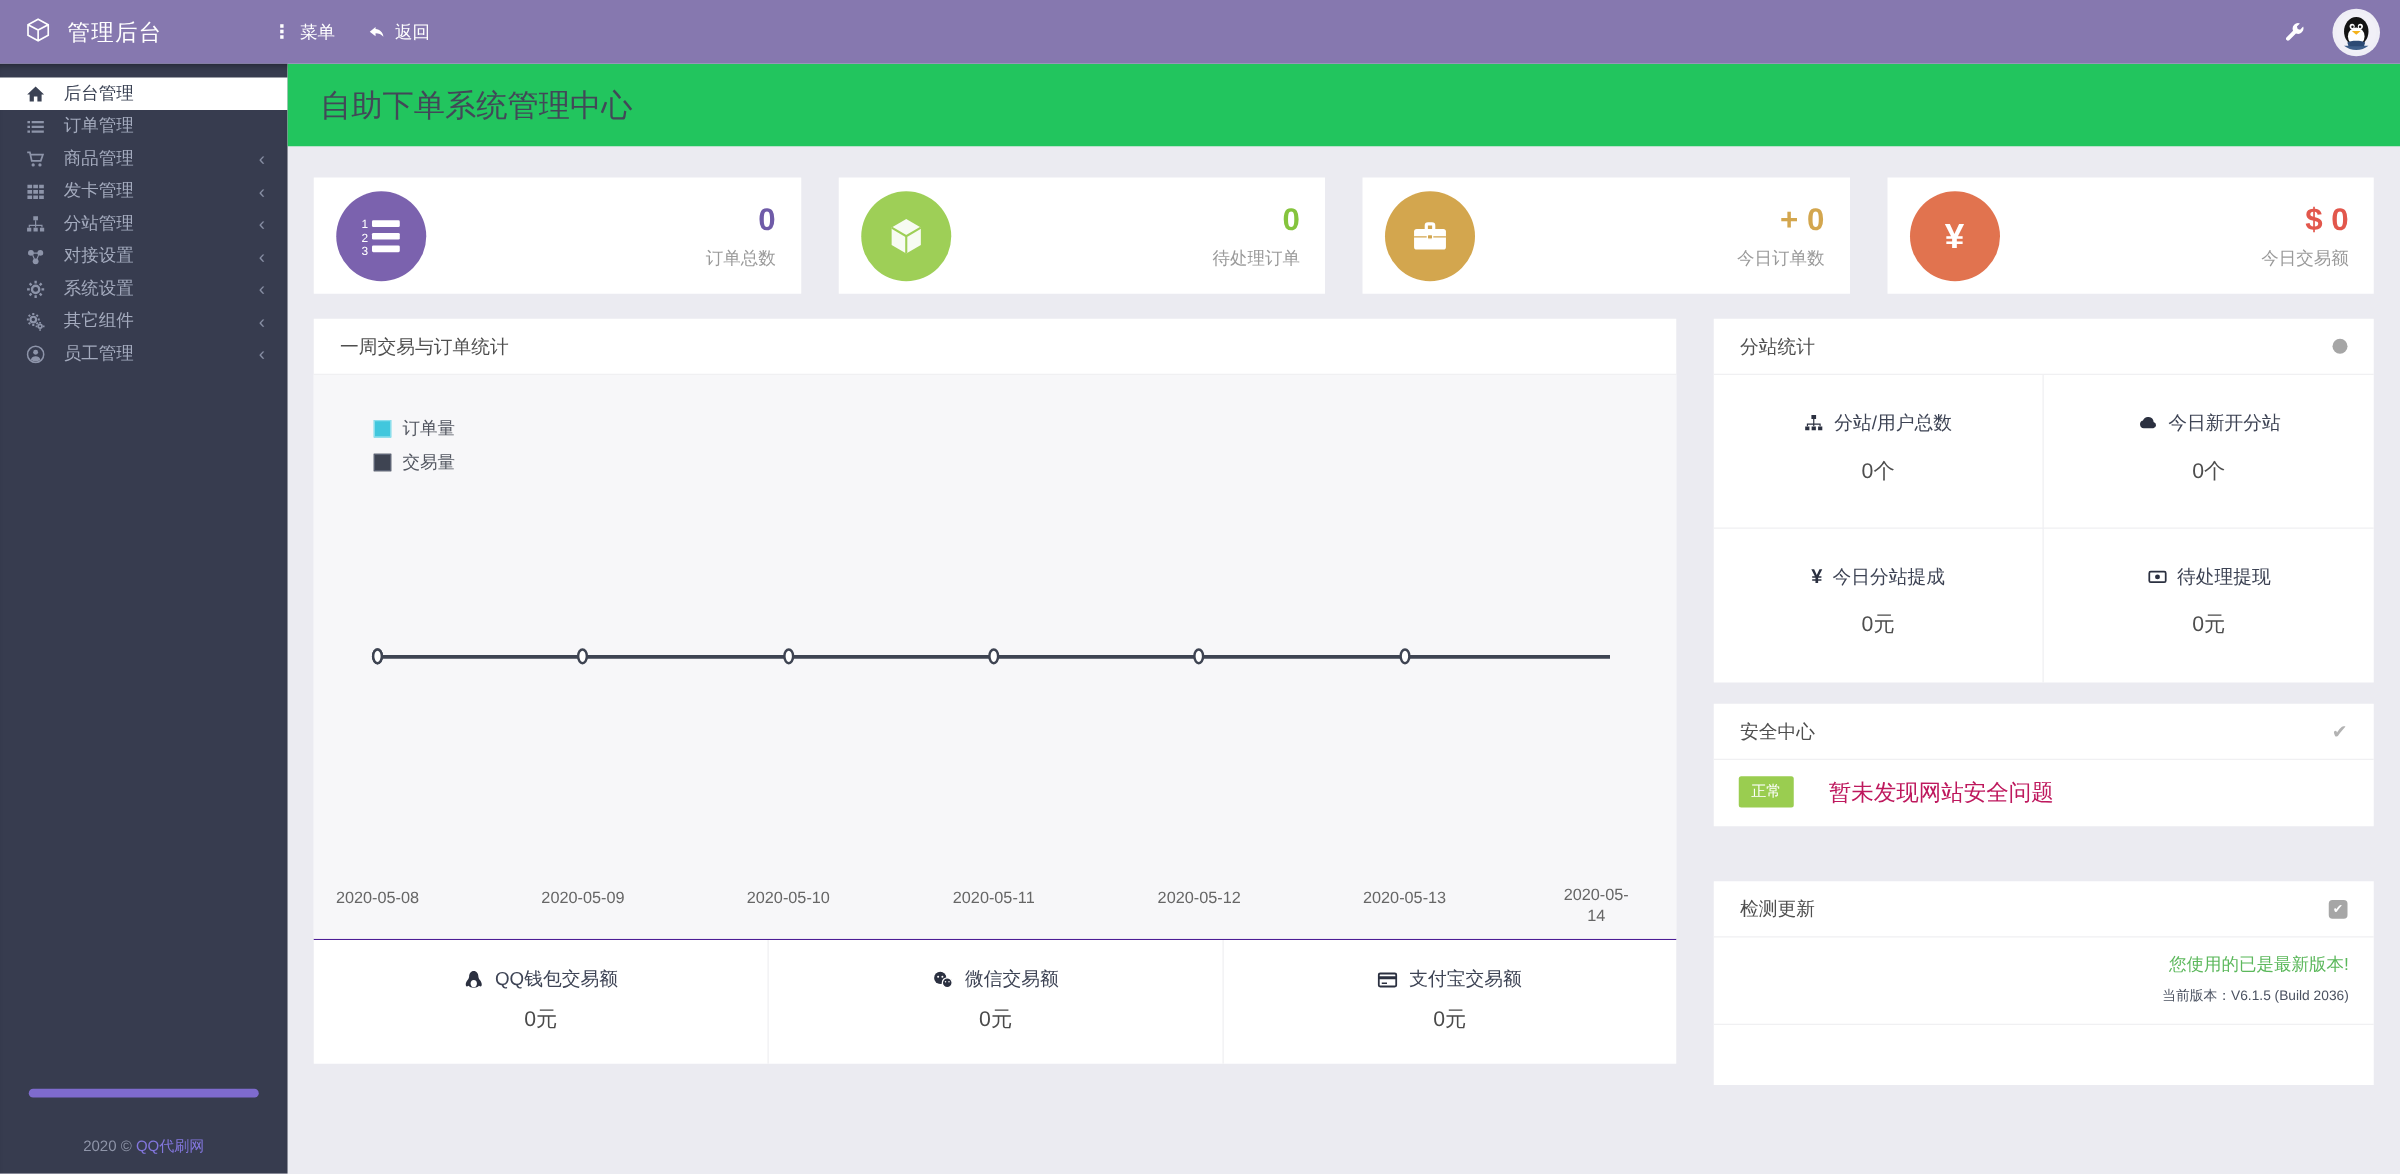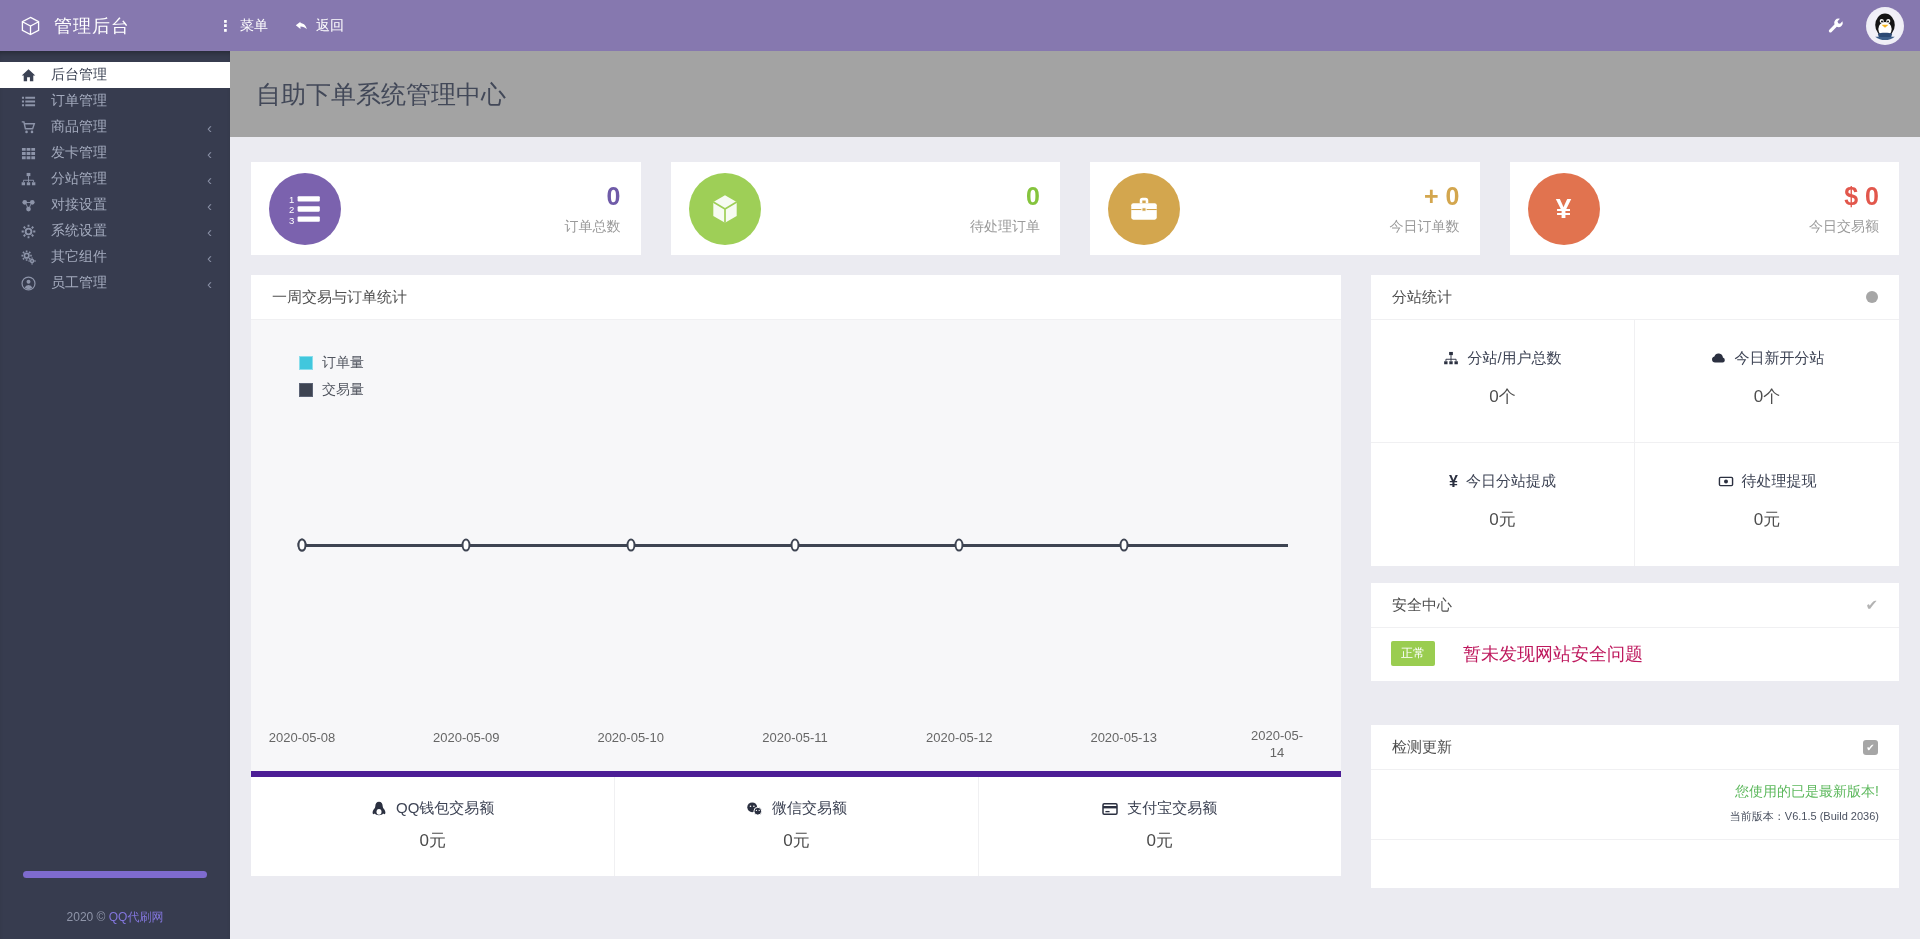--- a/index.html
+++ b/index.html
@@ -3,21 +3,21 @@
 <meta charset="utf-8">
 <style>
   * { margin:0; padding:0; box-sizing:border-box; }
   html,body { width:1920px; height:939px; overflow:hidden; }
   body {
     font-family:"Liberation Sans","DejaVu Sans",sans-serif;
     background:#ebebf1; color:#333; font-size:14px; position:relative;
   }
   
   .topbar{height:51px;background:#8678af;display:flex;align-items:center;color:#fff;}
-  .brand{width:218px;display:flex;align-items:center;gap:13px;padding-left:20px;cursor:pointer;}
+  .brand{width:218px;display:flex;gap:13px;padding-left:20px;cursor:pointer;}
   .brand-title{font-size:18px;letter-spacing:1px;}
   .top-btn{display:flex;align-items:center;gap:7px;font-size:14px;margin-right:26px;cursor:pointer;}
   .top-dots{font-size:15px;font-weight:bold;line-height:1;}
   .top-right{margin-left:auto;display:flex;align-items:center;gap:22px;padding-right:16px;}
   .wrench-btn{cursor:pointer;display:flex;}
   .avatar{width:38px;height:38px;border-radius:50%;background:#efeef6;display:flex;align-items:center;justify-content:center;cursor:pointer;overflow:hidden;}
   
   .sidebar{position:absolute;top:51px;left:0;bottom:0;width:230px;background:#373c4f;box-shadow:inset 0 5px 6px -4px rgba(0,0,0,.4);}
   .menu{list-style:none;padding-top:11px;}
   .menu li{height:26px;display:flex;align-items:center;padding:0 18px 0 19px;cursor:pointer;color:#a4abbe;}
@@ -25,21 +25,21 @@
   .menu li .ml{font-size:14px;}
   .menu li .chev{margin-left:auto;color:#888fa4;font-size:15px;line-height:1;}
   .menu li.active{background:#fff;color:#3b4254;}
   .menu li.active .mi{color:#3b4254;}
   .side-footer{position:absolute;bottom:13px;left:0;width:100%;text-align:center;}
   .side-bar-progress{width:184px;height:7px;border-radius:4px;background:#7e6bce;margin:0 auto 13px;}
   .side-copy{font-size:12px;color:#8f95a9;margin-top:31px;}
   .side-copy a{color:#8376dd;text-decoration:none;cursor:pointer;}
   
   .main{position:absolute;top:51px;left:230px;right:0;bottom:0;overflow:hidden;}
-  .page-header{height:86px;background:#a3a3a3;display:flex;align-items:center;padding:0 26px;}
+  .page-header{height:66px;background:#22c55e;display:flex;align-items:center;padding:0 26px;}
   .page-header h1{font-size:25px;font-weight:400;color:#424858;}
   .content{padding:25px 21px 0;}
   
   .cards{display:grid;grid-template-columns:repeat(4,1fr);gap:30px;}
   .card{background:#fff;height:93px;display:flex;align-items:center;padding:0 20px 0 18px;}
   .circle{width:72px;height:72px;border-radius:50%;display:flex;align-items:center;justify-content:center;color:#fff;flex-shrink:0;}
   .c1{background:#7b62ae;} .c2{background:#9ecf57;} .c3{background:#d3a64e;} .c4{background:#e1734f;}
   .card-right{margin-left:auto;text-align:right;}
   .card-val{font-size:25px;font-weight:700;}
   .v1{color:#6f5ba8;} .v2{color:#85c43d;} .v3{color:#d3a64e;} .v4{color:#e2574c;}
@@ -67,21 +67,21 @@
   .chart-line{position:absolute;left:0;right:0;top:49.7%;height:3px;background:#3e4452;}
   .dotm{position:absolute;top:49.7%;width:9px;height:13px;background:#fff;border:2px solid #3e4452;border-radius:50%;transform:translate(-50%,-42%);}
   .dotm:nth-of-type(2){left:0;} .dotm:nth-of-type(3){left:16.6667%;} .dotm:nth-of-type(4){left:33.3333%;}
   .dotm:nth-of-type(5){left:50%;} .dotm:nth-of-type(6){left:66.6667%;} .dotm:nth-of-type(7){left:83.3333%;}
   .dotm:nth-of-type(8){left:100%;}
   .xlabels span{position:absolute;bottom:26px;width:96px;margin-left:-48px;text-align:center;font-size:13px;color:#666;}
   .xlabels span:nth-child(1){left:0;} .xlabels span:nth-child(2){left:16.6667%;}
   .xlabels span:nth-child(3){left:33.3333%;} .xlabels span:nth-child(4){left:50%;}
   .xlabels span:nth-child(5){left:66.6667%;} .xlabels span:nth-child(6){left:83.3333%;}
   .xlabels span:nth-child(7){left:100%;width:66px;margin-left:-44px;bottom:9px;line-height:1.35;}
-  .payment-row{display:grid;grid-template-columns:repeat(3,1fr);border-top:6px solid #4c1d95;}
+  .payment-row{display:grid;grid-template-columns:repeat(3,1fr);border-top:1px solid #4c1d95;}
   .pay-cell{padding:22px 0 24px;text-align:center;}
   .pay-cell + .pay-cell{border-left:1px solid #f0f0f2;}
   .pay-title{display:flex;align-items:center;justify-content:center;gap:9px;font-size:15px;color:#3d4354;}
   .pay-title .pi{color:#2b3040;display:flex;}
   .pay-value{margin-top:11px;font-size:17px;color:#4a4a4a;}
   
   .right-col{flex:1;}
   .sub-grid{display:grid;grid-template-columns:1fr 1fr;}
   .sub-cell{height:123px;text-align:center;padding-top:29px;}
   .sub-cell:nth-child(1){border-right:1px solid #f0f0f2;border-bottom:1px solid #f0f0f2;}

